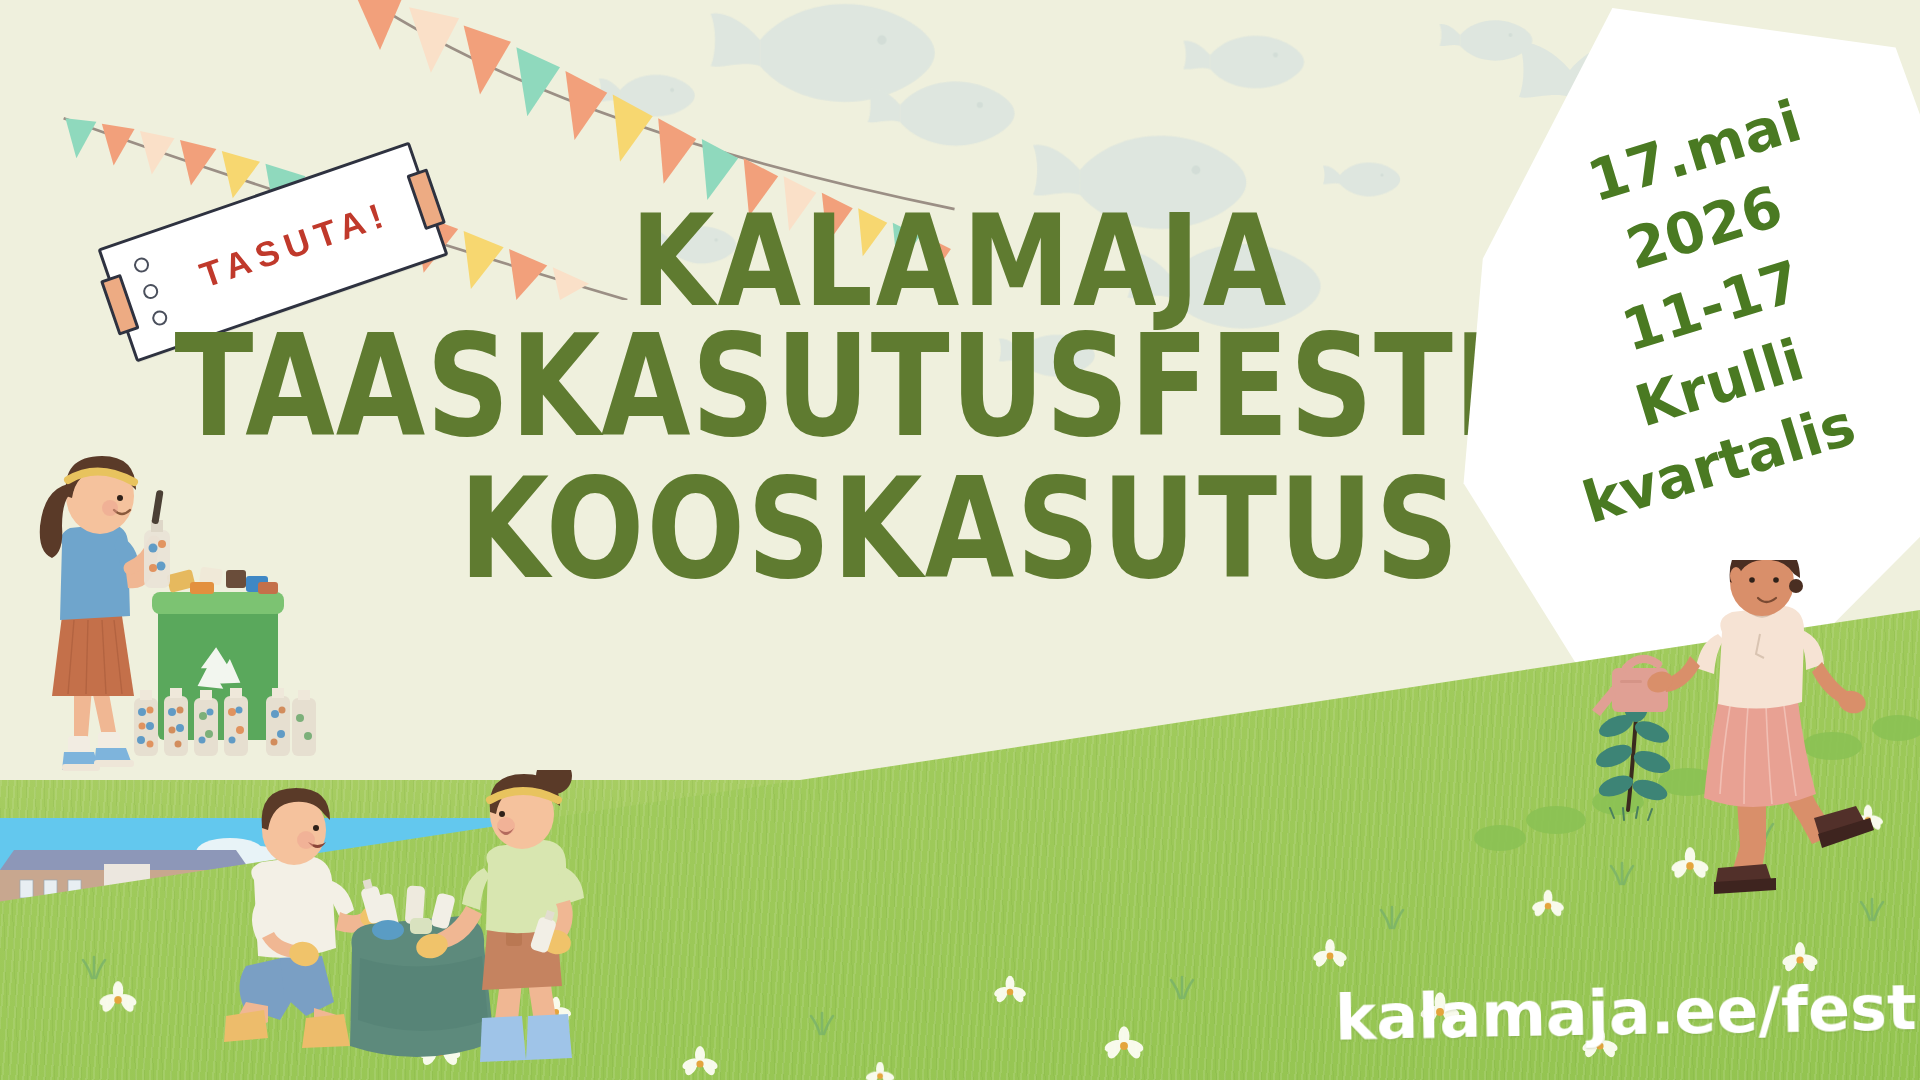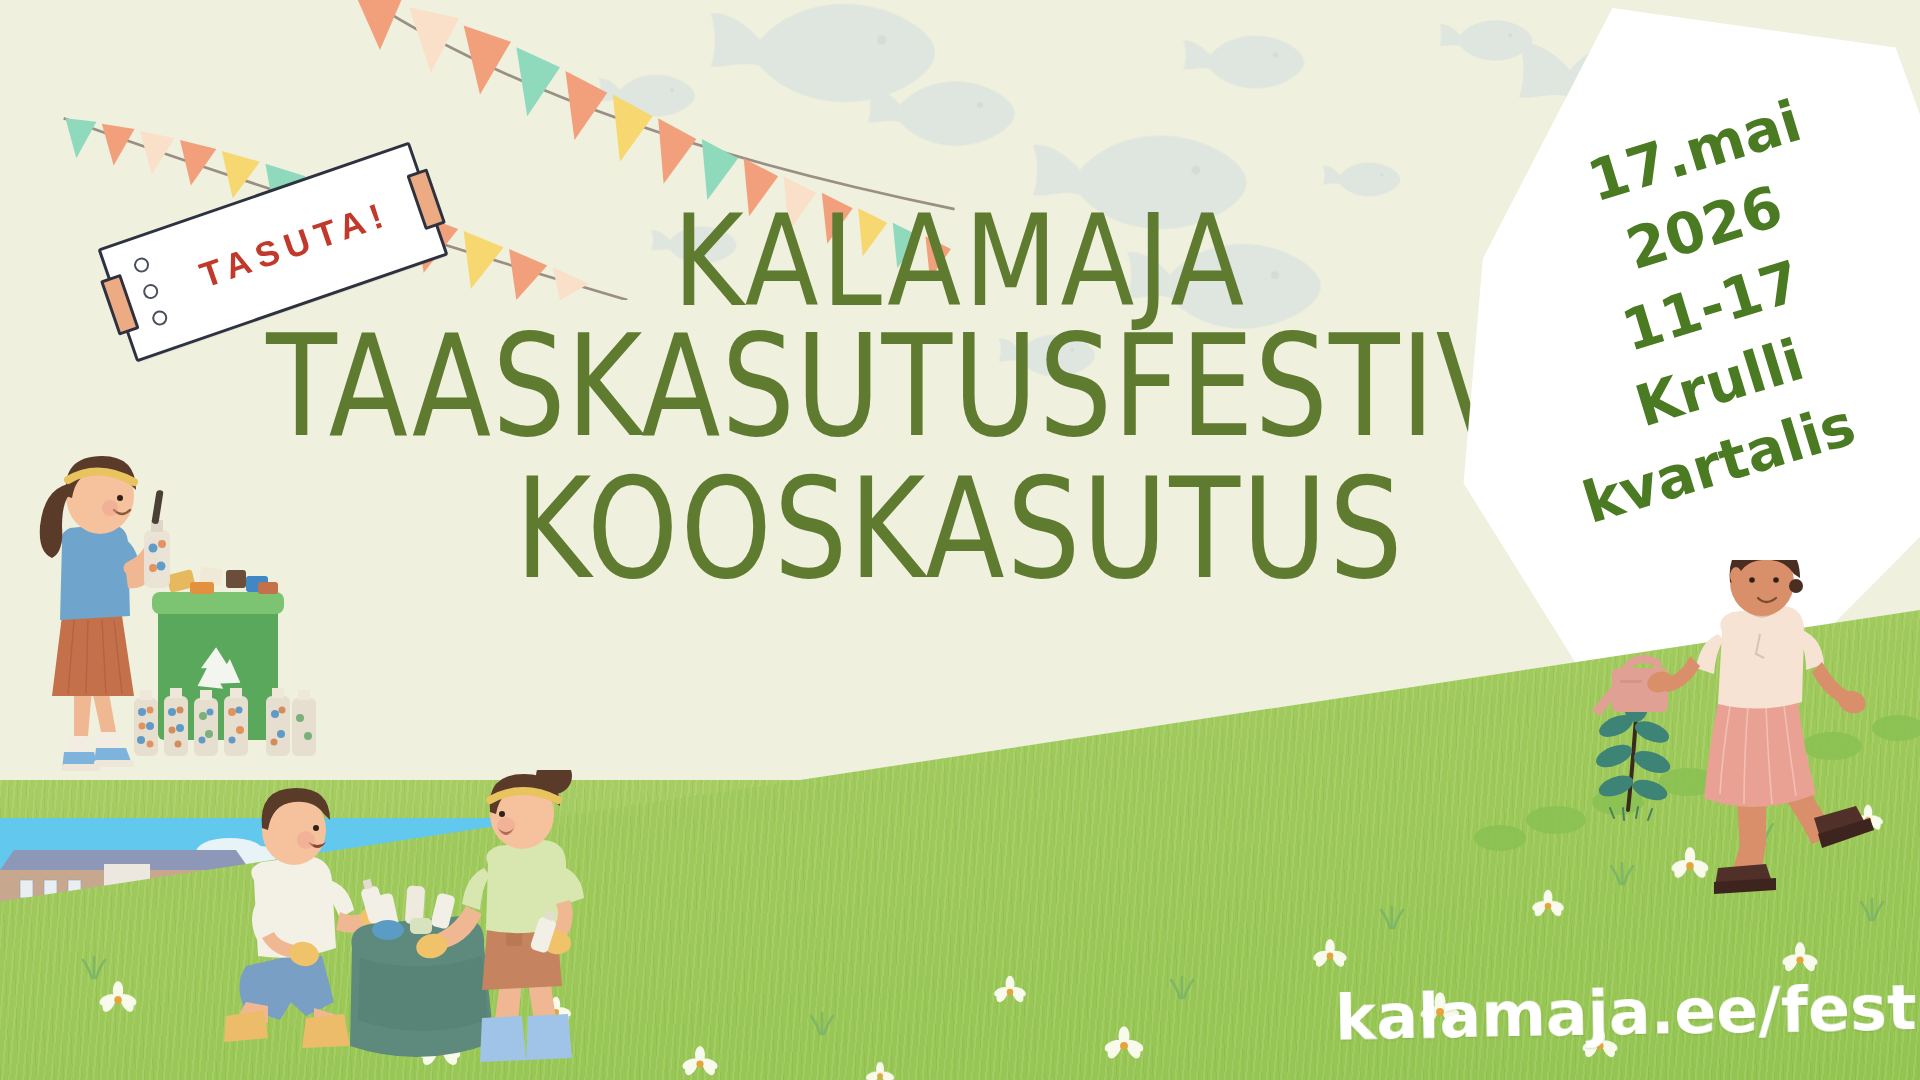--- a/index.html
+++ b/index.html
@@ -36,21 +36,21 @@
   .hole { width:15px; height:15px; border:2.5px solid #4a4f5c; border-radius:50%; margin-bottom:13px; }
   .ticket-text {
     color:#c0392b; font-size:35px; font-weight:bold; letter-spacing:7px;
     font-family:"Liberation Sans", sans-serif; padding-left:46px; white-space:nowrap;
   }
 
   
   .title-block {
     position:absolute; left:0; right:0; top:200px; text-align:center;
     font-family:"DejaVu Sans", sans-serif; color:#5f7b30;
-    font-weight:normal; line-height:.96;
+    font-weight:bold; line-height:.96;
   }
   .title-line { display:block; white-space:nowrap; }
   .t1 { font-size:108px; letter-spacing:3px; transform:scaleY(1.18); transform-origin:center top; }
   .t2 { font-size:118px; letter-spacing:1px; transform:scaleY(1.2) scaleX(.98); margin-top:26px; }
   .t3 { font-size:116px; letter-spacing:2px; transform:scaleY(1.2); margin-top:30px; }
 
   
   .badge {
     position:absolute; left:1454px; top:8px; width:480px; height:660px;
     background:#fff;

